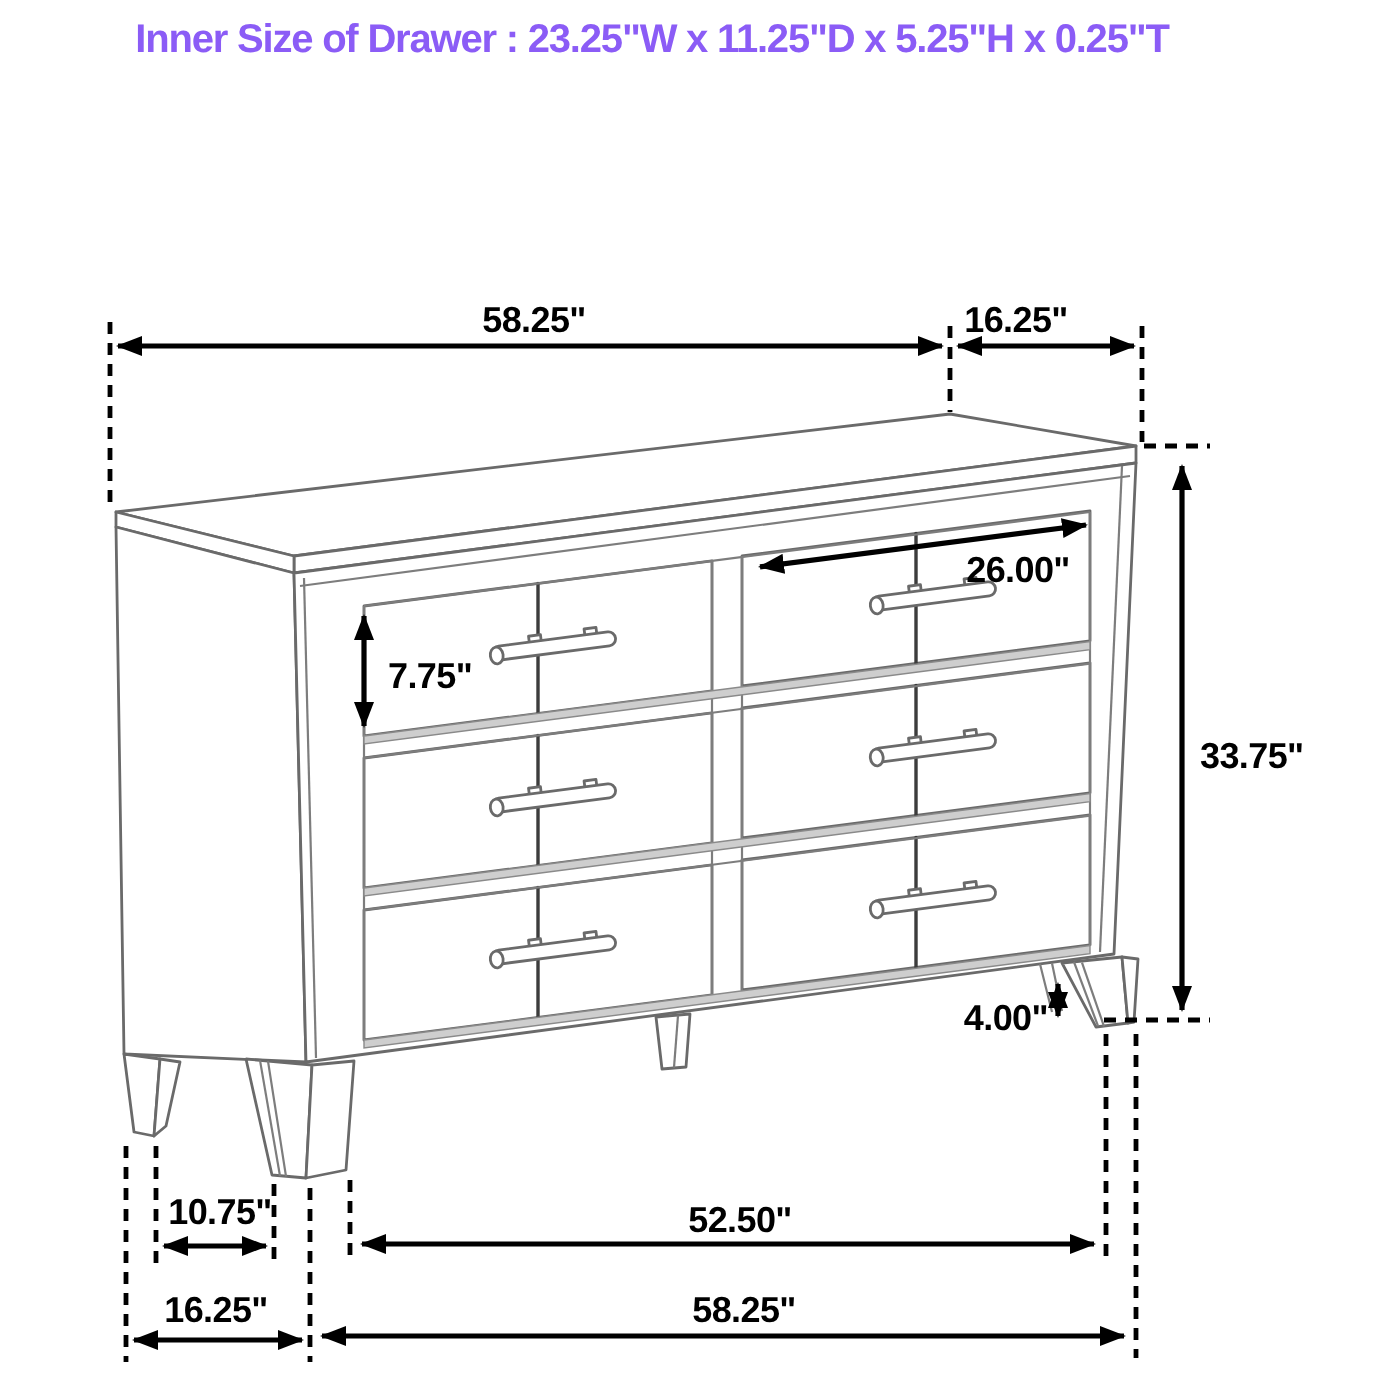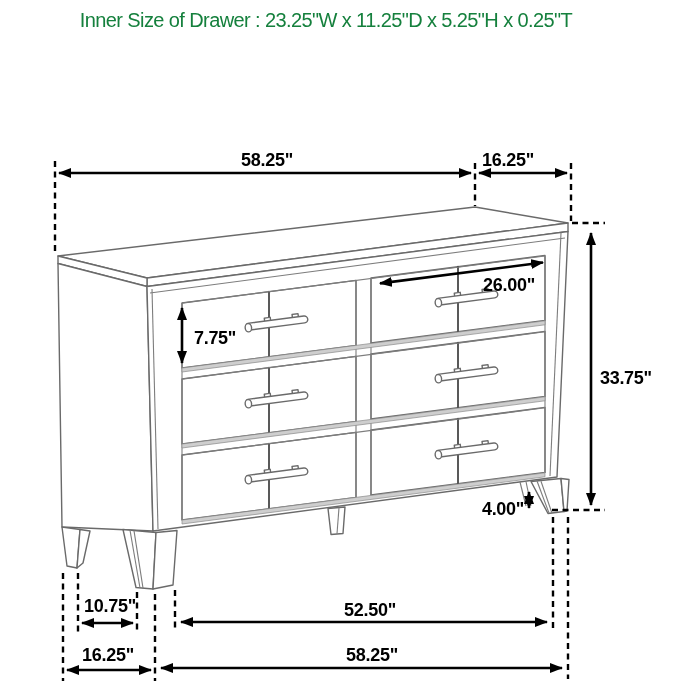--- a/index.html
+++ b/index.html
@@ -1,19 +1,19 @@
 <!DOCTYPE html>
 <html><head>
 <meta charset="utf-8">
 <style>
   html,body{margin:0;padding:0;background:#ffffff;width:700px;height:700px;overflow:hidden;}
   .page{position:relative;width:700px;height:700px;background:#fff;font-family:"Liberation Sans",sans-serif;}
   .title{
     position:absolute;top:9px;left:26px;width:600px;
-    text-align:center;font-size:20px;font-weight:normal;color:#15803d;
+    text-align:center;font-size:20px;font-weight:bold;color:#8b5cf6;
     letter-spacing:-0.6px;white-space:nowrap;
   }
   svg{position:absolute;top:0;left:0;}
   .dimtxt{font-family:"Liberation Sans",sans-serif;font-size:18px;font-weight:bold;fill:#000;letter-spacing:-0.3px;}
   .furn{fill:#ffffff;stroke:#6a6a6a;stroke-width:1.4;stroke-linejoin:round;}
   .furnline{fill:none;stroke:#7d7d7d;stroke-width:1.1;}
   .seam{stroke:#3c3c3c;stroke-width:1.7;}
   .railband{fill:#cecece;stroke:#8a8a8a;stroke-width:0.7;}
   .dimline{stroke:#000;stroke-width:2.6;fill:none;}
   .dashline{stroke:#000;stroke-width:2.4;fill:none;stroke-dasharray:6 4.5;}

